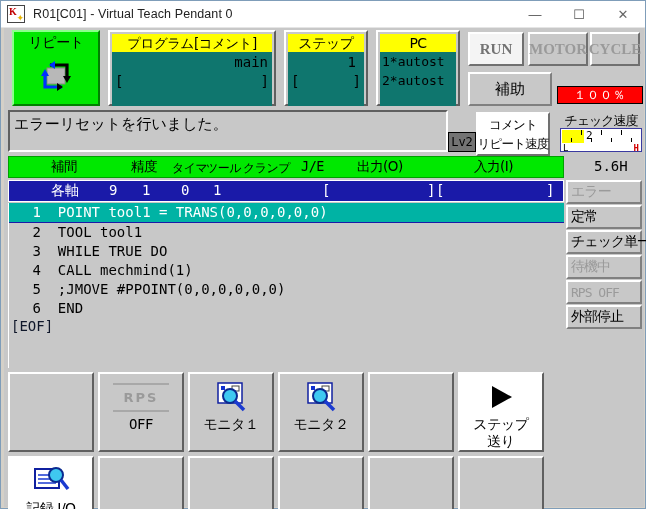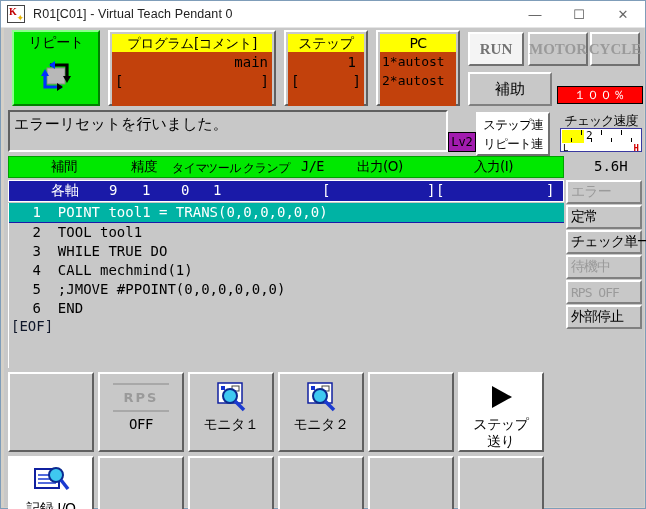--- a/index.html
+++ b/index.html
@@ -78,21 +78,21 @@
     border-right:2px solid #606060;border-bottom:2px solid #606060;
     box-sizing:border-box;padding:2px;
   }
   .field-head{
     background:#ffff00;color:#000;text-align:center;
     font-size:14px;font-family:"DejaVu Sans",sans-serif;
     letter-spacing:-0.5px;line-height:18px;height:18px;overflow:hidden;
     white-space:nowrap;
   }
   .field-body{
-    background:#c2410c;color:#000;
+    background:#0f766e;color:#000;
     font-family:"DejaVu Sans Mono","Liberation Mono",monospace;
     font-size:14px;
   }
   #prog-wrap{left:104px;top:2px;width:168px;height:76px;}
   #prog-head{font-size:13.5px;}
   #prog-val{text-align:right;padding-right:4px;line-height:20px;}
   #prog-brkt{
     display:flex;justify-content:space-between;padding:0 3px;line-height:18px;
   }
   #step-wrap{left:280px;top:2px;width:84px;height:76px;}
@@ -135,21 +135,21 @@
   #msg-wrap{
     position:absolute;left:4px;top:82px;width:440px;height:42px;
     background:#c8c8c8;
     border-top:2px solid #606060;border-left:2px solid #606060;
     border-right:2px solid #ffffff;border-bottom:2px solid #ffffff;
     box-sizing:border-box;padding:3px 4px;
   }
   #msg-text{font-size:15px;color:#000;font-family:"DejaVu Sans",sans-serif;}
   #lv-badge{
     position:absolute;left:444px;top:104px;width:28px;height:20px;
-    background:#a21caf;border:1px solid #000;box-sizing:border-box;
+    background:#737373;border:1px solid #000;box-sizing:border-box;
     display:flex;align-items:center;justify-content:center;
     font-size:12px;font-family:"DejaVu Sans Mono","Liberation Mono",monospace;
   }
   #stepren-btn{
     position:absolute;left:472px;top:84px;width:74px;height:44px;
     display:flex;flex-direction:column;align-items:center;justify-content:center;
     background:#ffffff;
     border-top:2px solid #ffffff;border-left:2px solid #ffffff;
     border-right:2px solid #707070;border-bottom:2px solid #707070;
     box-sizing:border-box;
@@ -329,22 +329,22 @@
 
       <div id="rep-speed-bar">１００％</div>
     </div>
 
     <div id="msg-wrap">
       <div id="msg-text">エラーリセットを行いました。</div>
     </div>
     <div id="lv-badge">Lv2</div>
 
     <div id="stepren-btn">
-      <span>ステップ連</span>
-      <span>リピート連</span>
+      <span>コメント</span>
+      <span>リピート速度</span>
     </div>
 
     <div id="chk-speed-lbl">チェック速度</div>
     <div id="chk-slider">
       <div id="chk-fill"></div>
       <div id="chk-val">2</div>
       <div class="tick" style="left:20px;"></div>
       <div class="tick" style="left:40px;"></div>
       <div class="tick" style="left:60px;"></div>
       <div class="tick2" style="left:10px;"></div>

